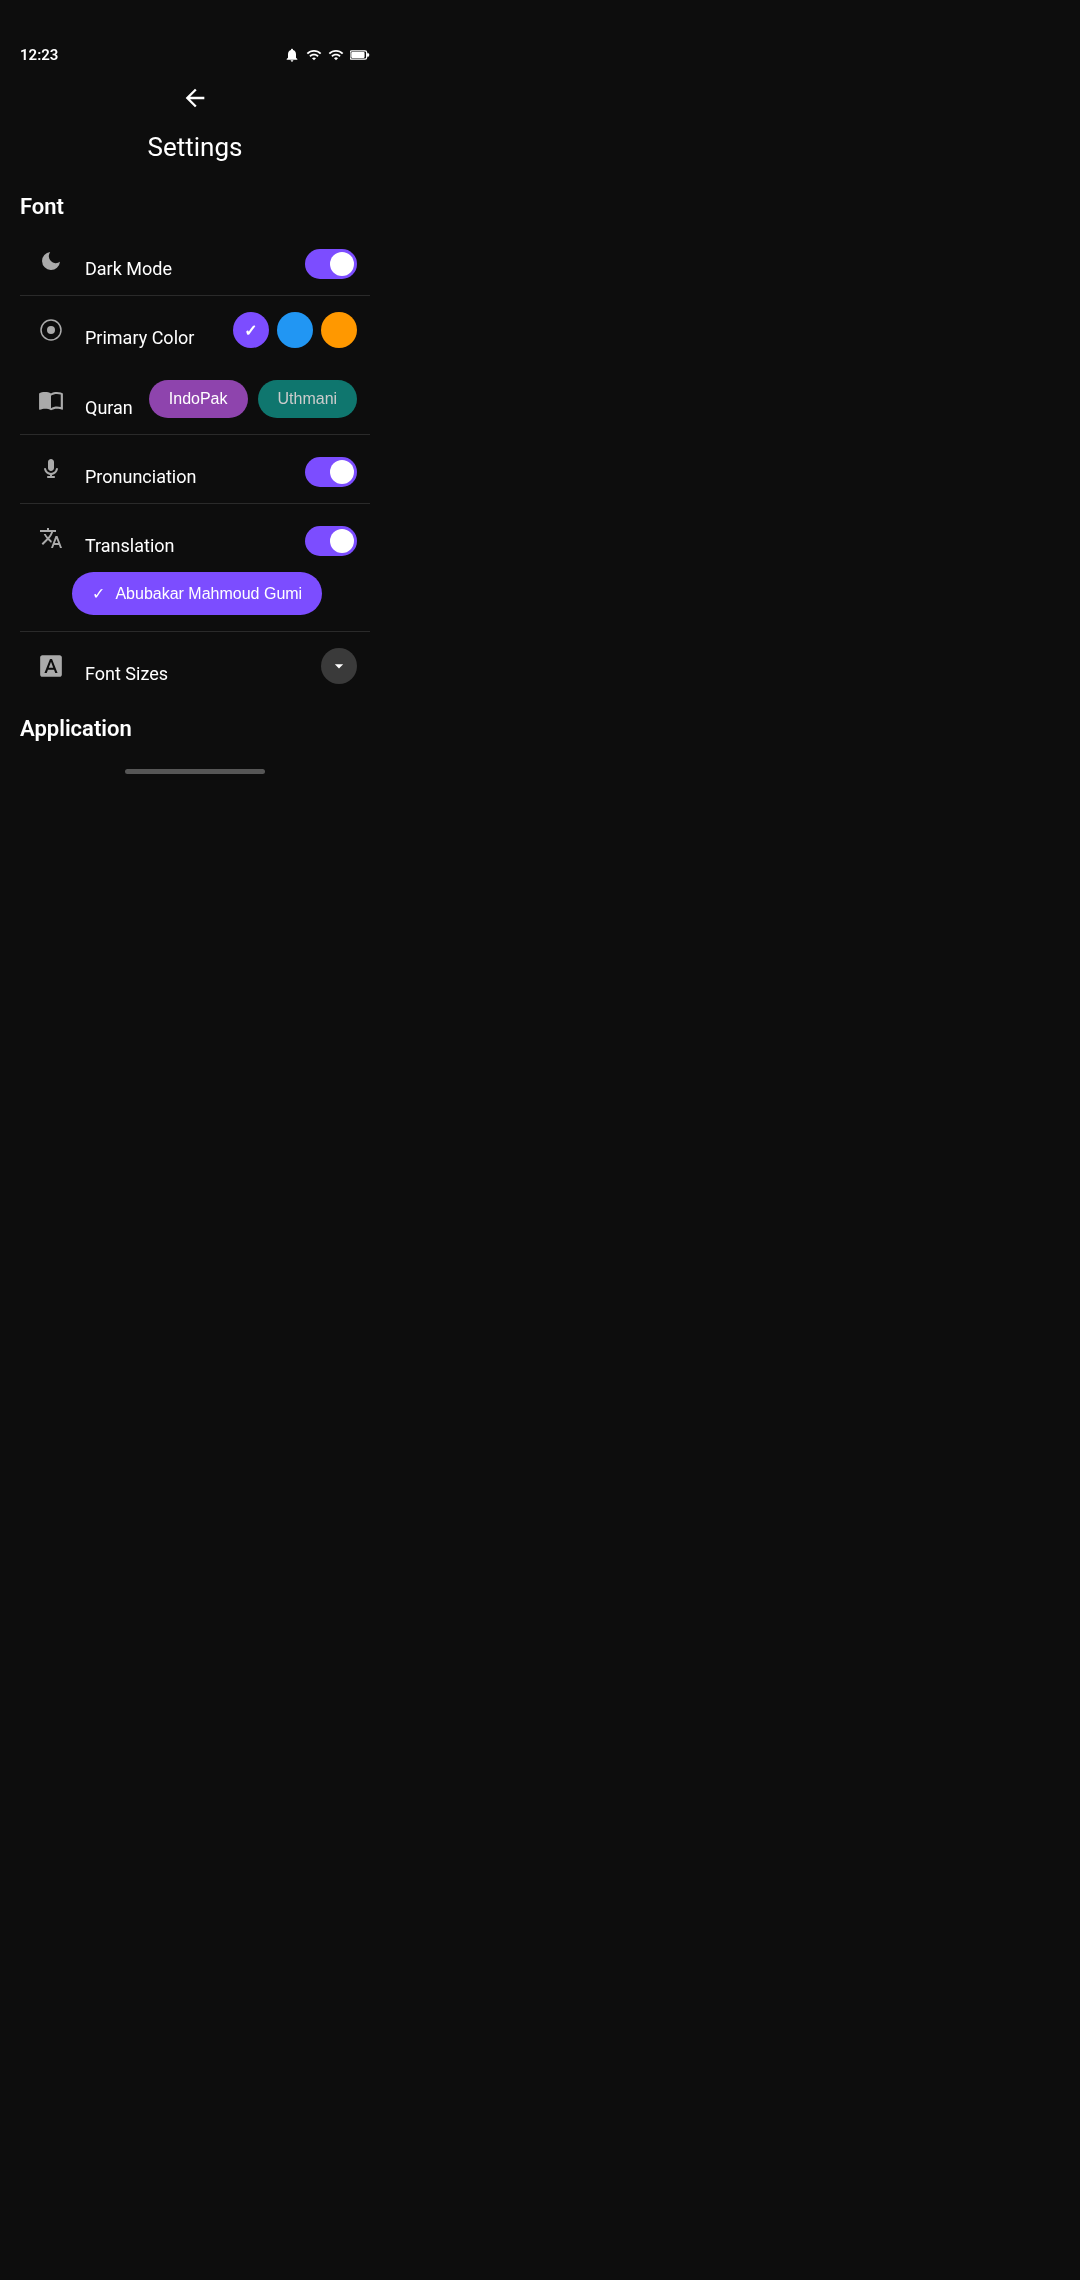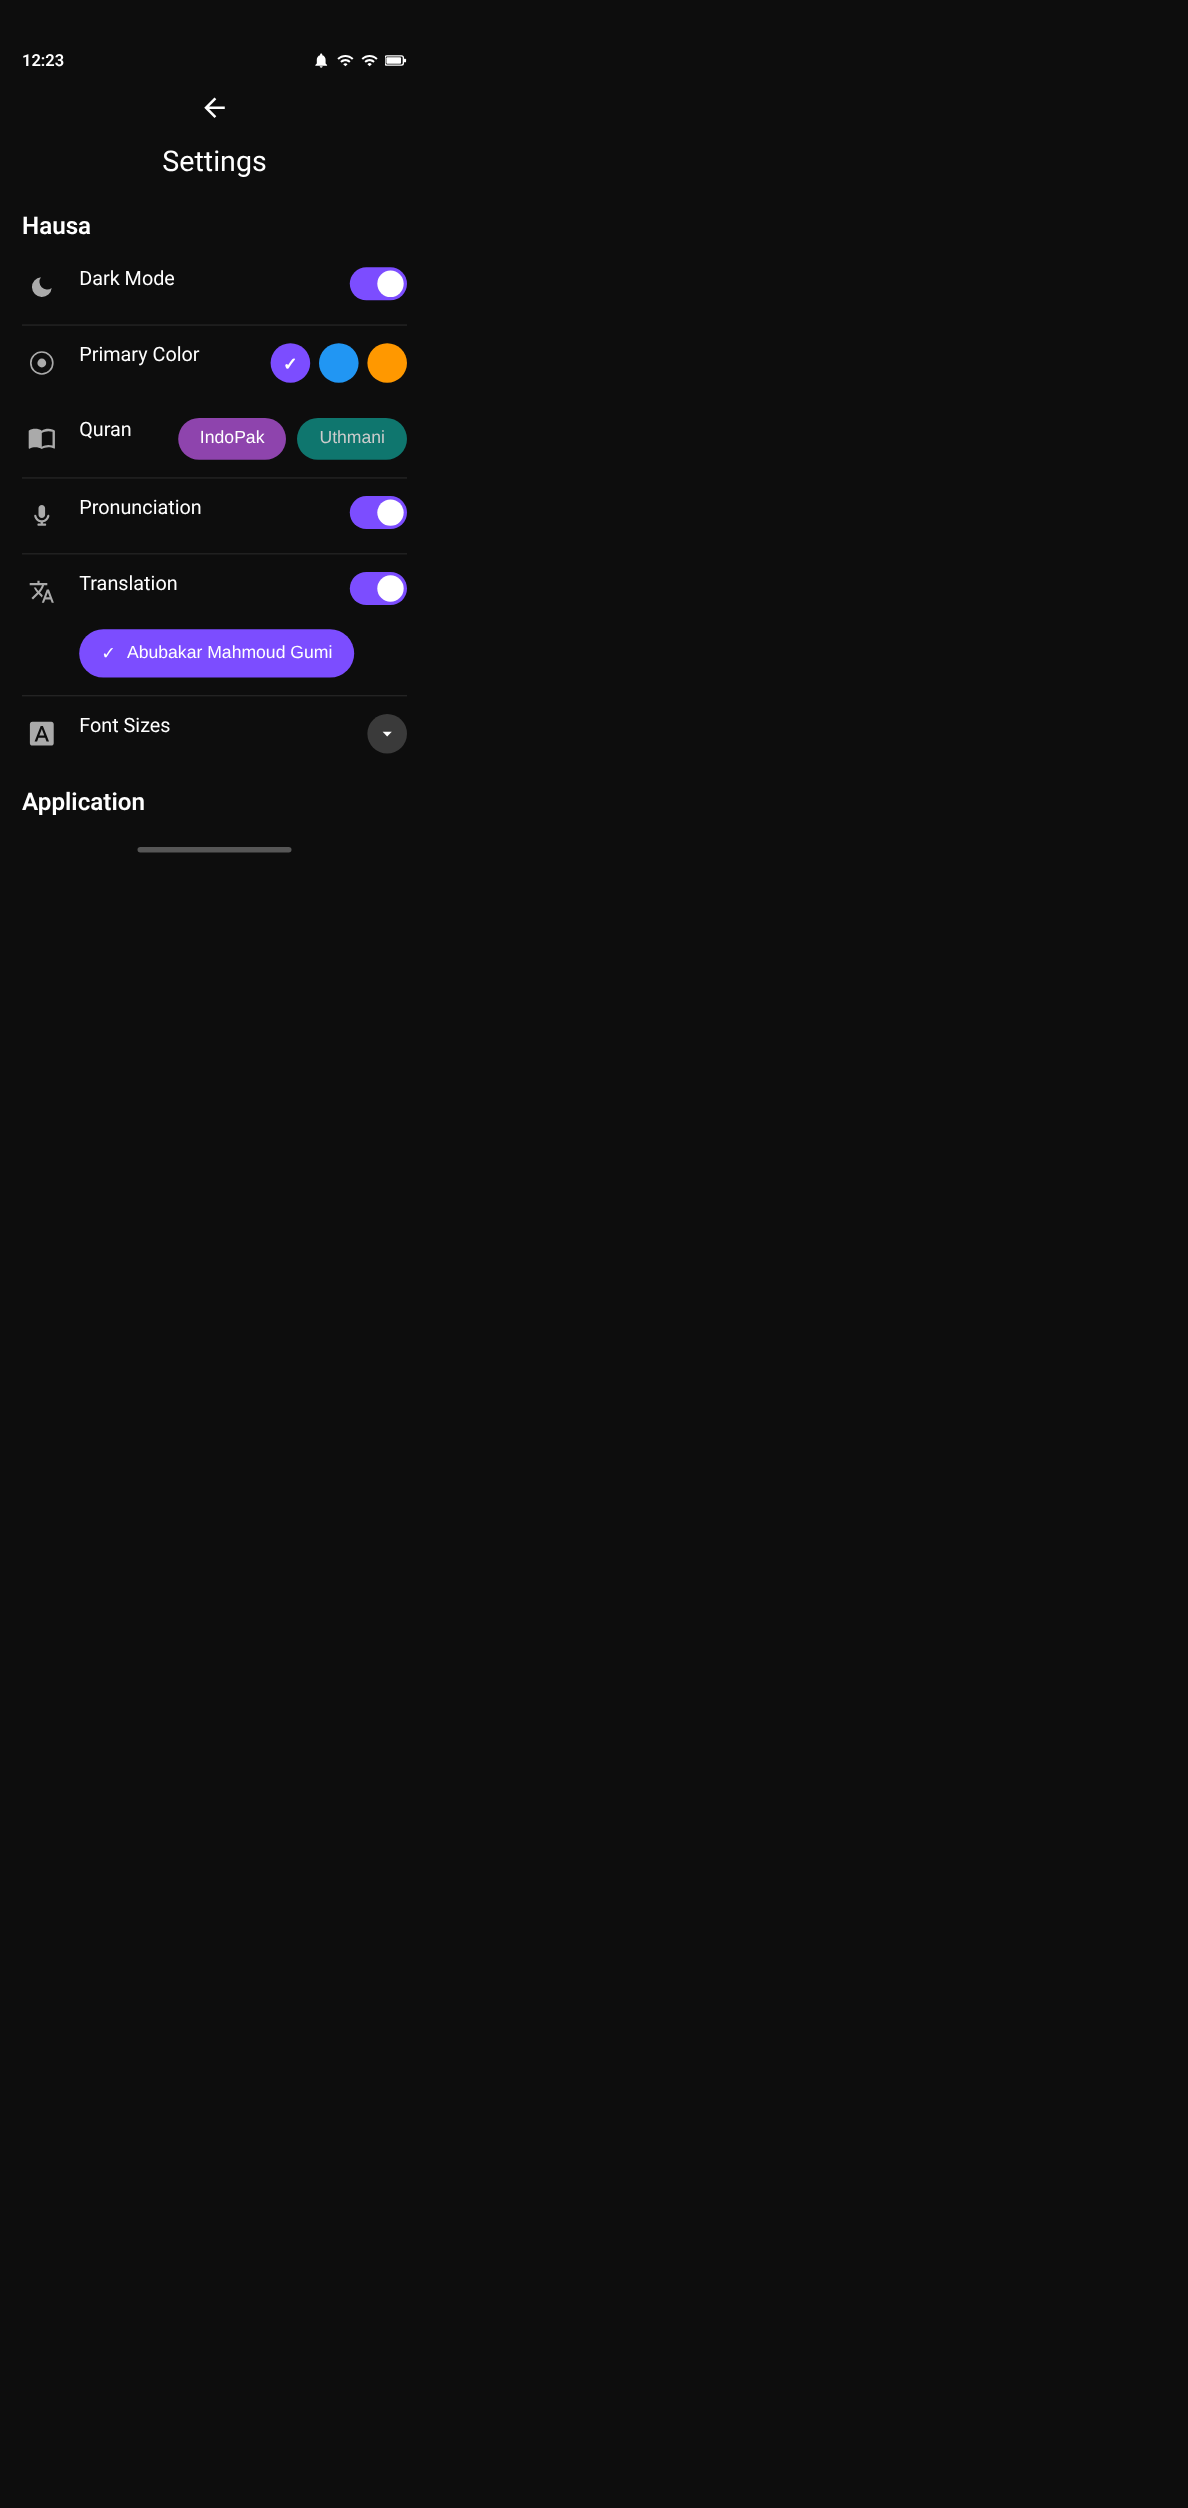--- a/index.html
+++ b/index.html
@@ -70,22 +70,22 @@
     }
 
     .divider {
       height: 1px;
       background-color: #2a2a2a;
       margin: 0 20px;
     }
 
     .setting-row {
       display: flex;
-      align-items: flex-start;
-      padding: 16px 20px;
+      align-items: flex-end;
+      padding: 16px 33px;
       gap: 16px;
       cursor: pointer;
     }
 
     .setting-icon {
       width: 36px;
       height: 36px;
       display: flex;
       align-items: center;
       justify-content: center;
@@ -267,21 +267,21 @@
 <div class="header">
   <button class="back-btn">
     <svg width="28" height="28" viewBox="0 0 24 24" fill="white">
         <path d="M20 11H7.83l5.59-5.59L12 4l-8 8 8 8 1.41-1.41L7.83 13H20v-2z"></path>
       </svg>
   </button>
   <h1 class="header-title">Settings</h1>
 </div>
 
 <div>
-  <div class="section-label">Hausa</div>
+  <div class="section-label">Font</div>
 
   <div class="setting-row">
     <div class="setting-icon">
       <svg width="24" height="24" viewBox="0 0 24 24" fill="#aaa">
           <path d="M21 12.79A9 9 0 1 1 11.21 3 7 7 0 0 0 21 12.79z"></path>
         </svg>
     </div>
     <span class="setting-label">Dark Mode</span>
     <label class="toggle-switch">
       <input type="checkbox" checked="" style="">

